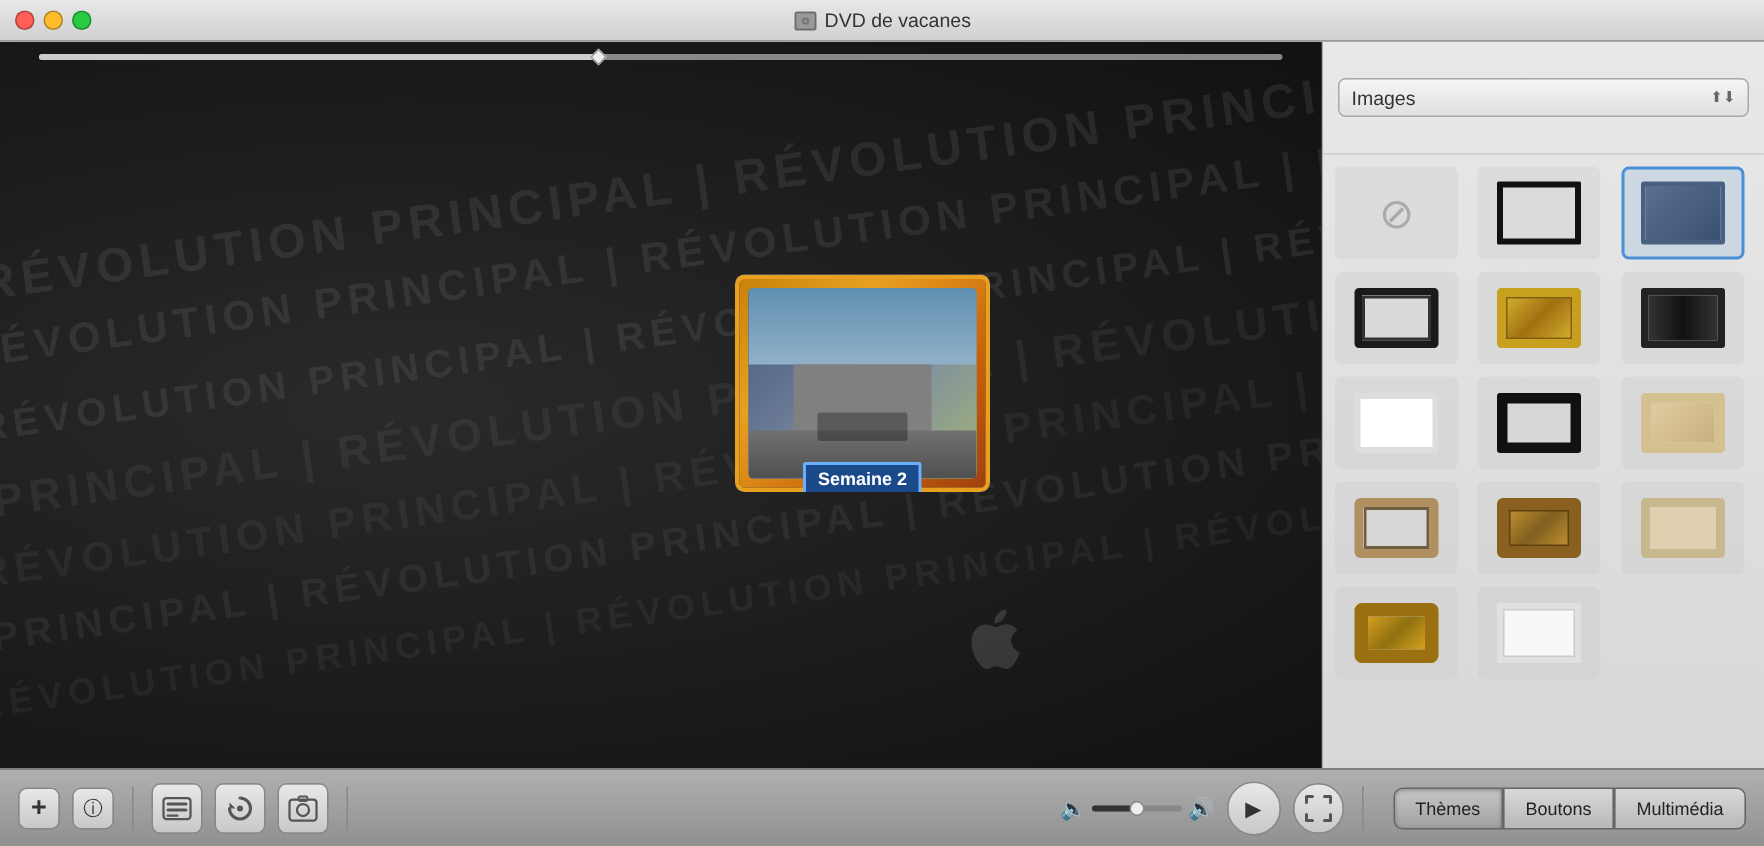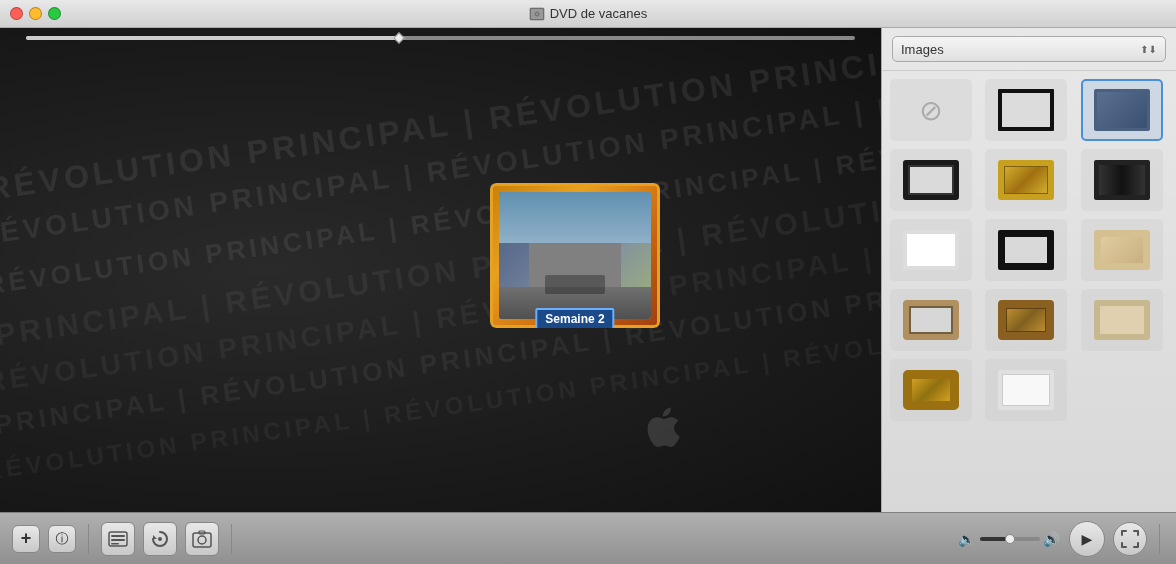--- a/index.html
+++ b/index.html
@@ -346,21 +346,21 @@
     .right-panel {
       width: 295px;
       background: linear-gradient(to bottom, #e8e8e8, #d8d8d8);
       border-left: 1px solid #aaa;
       display: flex;
       flex-direction: column;
       flex-shrink: 0;
     }
 
     .panel-header {
-      padding: 8px 10px;
+      padding: 24px 10px;
       border-bottom: 1px solid #ccc;
       flex-shrink: 0;
     }
 
     .panel-dropdown {
       width: 100%;
       height: 26px;
       background: linear-gradient(to bottom, #f5f5f5, #e0e0e0);
       border: 1px solid #aaa;
       border-radius: 5px;
@@ -735,13 +735,18 @@
     <svg width="20" height="20" viewBox="0 0 20 20">
       <path d="M2,2 L6,2 M2,2 L2,6" stroke="#555" stroke-width="2" fill="none" stroke-linecap="round"></path>
       <path d="M18,2 L14,2 M18,2 L18,6" stroke="#555" stroke-width="2" fill="none" stroke-linecap="round"></path>
       <path d="M2,18 L6,18 M2,18 L2,14" stroke="#555" stroke-width="2" fill="none" stroke-linecap="round"></path>
       <path d="M18,18 L14,18 M18,18 L18,14" stroke="#555" stroke-width="2" fill="none" stroke-linecap="round"></path>
     </svg>
   </div>
 
   <div class="toolbar-separator"></div>
 
+  <div class="tab-buttons">
+    <div class="tab-btn active">Thèmes</div>
+    <div class="tab-btn">Boutons</div>
+    <div class="tab-btn">Multimédia</div>
+  </div>
 </div>
 
 </body></html>

